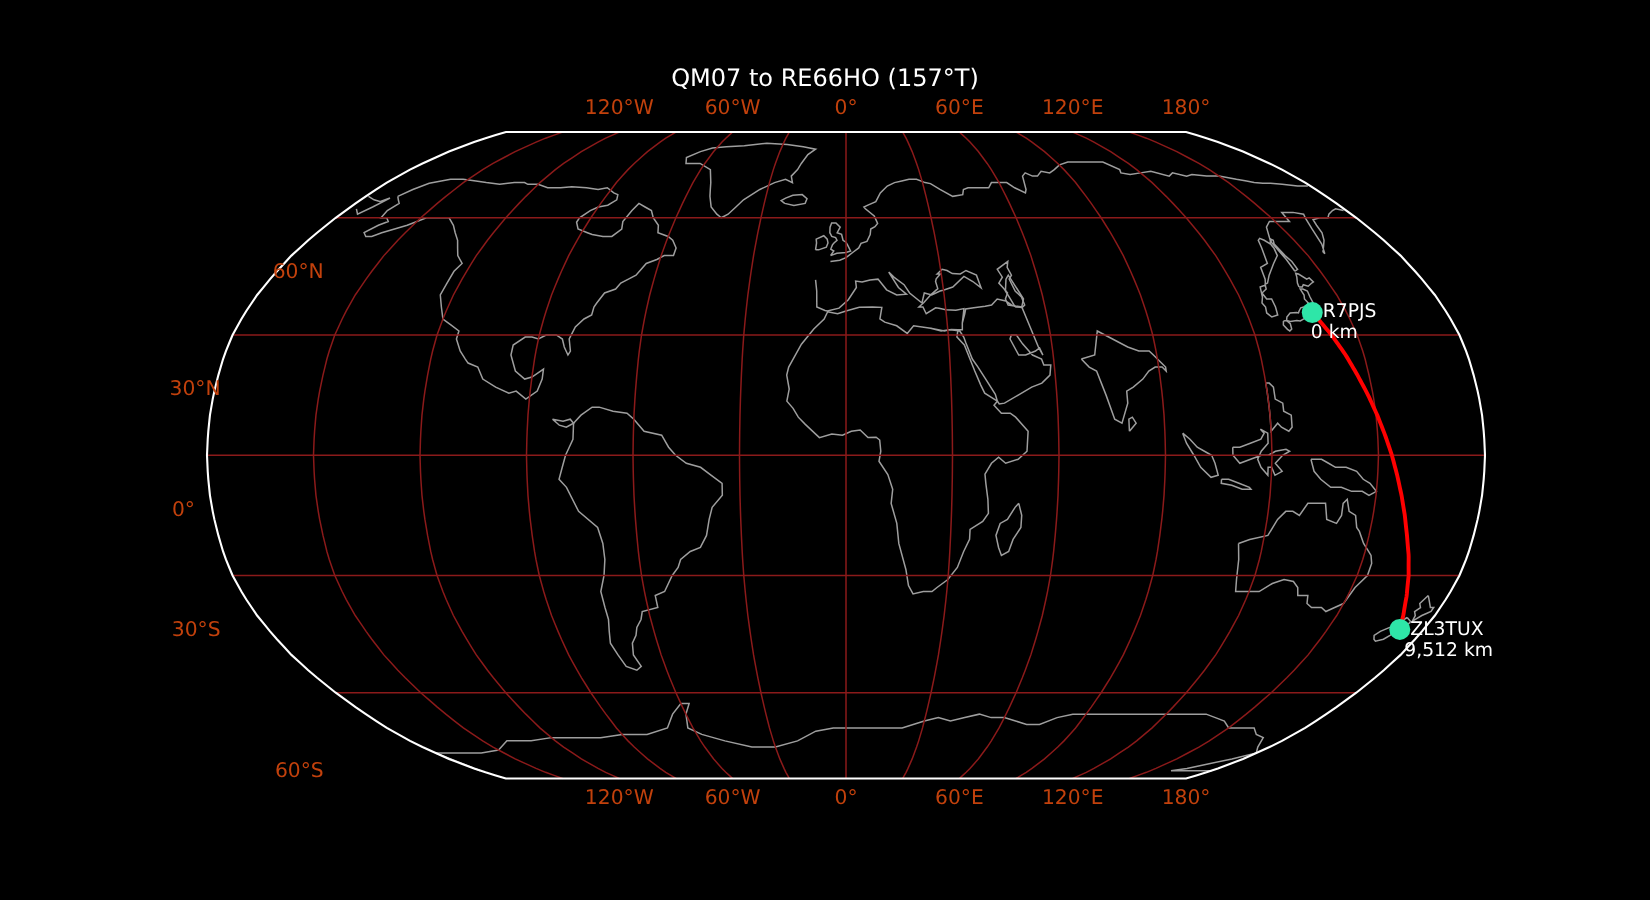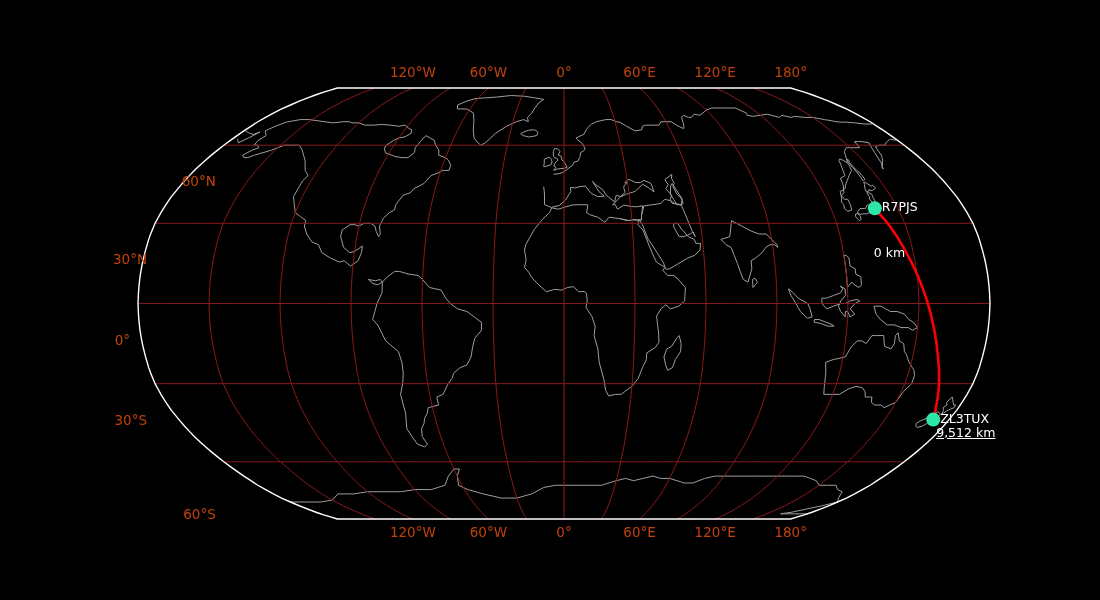--- a/index.html
+++ b/index.html
@@ -19,20 +19,21 @@
   .lonlab{text-align:center;transform:translateX(-50%);}
   .latlab{text-align:right;transform:translateY(-50%);margin-top:36px;}
 
   .mk-label{position:absolute;font-size:12.5px;color:#ffffff;white-space:nowrap;line-height:14px;}
 </style>
 </head>
 <body>
 
 <div id="root">
 
+  <div class="subtitle">QM07 to RE66HO (157°T)</div>
 
   <div id="mapwrap">
     <svg id="mapsvg" width="1100" height="600">
         <g>
           <path d="M543.71 186.62 L544.48 194.01 L544.54 204.65 L550.01 207.04 L551.56 207.31 L559.35 205.44 L565.54 199.85 L570.91 191.64 L570.42 187.41 L574.71 187.94 L580.02 186.62 L585.33 186.09 L591.07 193.22 L597.81 196.66 L604.31 196.13 L598.96 191.64 L592.49 181.36 L595.91 184.77 L602.70 189.79 L606.41 195.33 L614.63 201.98 L616.20 195.33 L621.15 196.66 L626.69 194.01 L628.78 193.48 L635.18 191.37 L642.61 184.24 L648.54 187.67 L654.05 191.90 L650.96 183.44 L643.99 180.32 L640.21 182.66 L634.87 182.40 L631.36 180.32 L628.08 179.53 L624.76 182.66 L626.87 182.66 L624.12 185.82 L623.71 187.67 L625.18 192.43 L620.68 196.39 L615.92 201.72 L612.64 204.65 L615.30 204.65 L617.47 209.17 L623.75 205.18 L625.99 205.44 L630.54 206.51 L637.23 206.78 L642.64 205.71 L642.24 209.44 L641.54 215.32 L641.56 219.86 L638.62 219.86 L634.08 219.59 L629.65 220.66 L620.45 218.79 L609.06 217.19 L604.84 222.27 L597.80 217.19 L589.83 214.78 L586.62 212.65 L587.89 204.91 L581.69 204.65 L572.85 204.91 L564.00 207.31 L558.43 209.17 L551.77 207.84 L549.44 212.65 L542.53 219.33 L534.28 229.48 L525.79 244.71 L524.48 250.06 L526.13 259.41 L524.57 267.43 L528.73 272.24 L532.19 278.11 L536.87 282.92 L546.27 291.74 L554.55 289.34 L561.64 290.14 L567.54 287.47 L573.45 286.67 L578.66 291.74 L584.09 291.48 L586.46 293.35 L587.19 300.83 L586.00 307.51 L591.89 316.33 L595.13 326.21 L594.09 335.57 L597.87 348.93 L599.20 362.29 L603.92 379.66 L605.65 390.35 L608.69 395.96 L615.50 394.35 L621.32 394.35 L624.68 391.68 L631.91 386.34 L638.24 378.32 L642.44 367.63 L646.37 359.62 L646.72 352.94 L655.16 347.59 L658.94 342.25 L658.60 332.89 L657.23 322.21 L656.65 316.06 L660.98 308.84 L665.75 304.84 L670.44 308.84 L678.75 306.17 L684.67 300.83 L685.40 287.47 L677.11 278.11 L673.48 275.44 L667.60 275.44 L665.13 272.77 L662.67 270.10 L664.91 267.43 L656.48 262.08 L653.85 256.74 L649.85 247.38 L642.91 230.01 L637.94 224.67 L638.62 219.86 L641.56 219.86 L641.54 215.32 L643.13 209.44 L643.78 205.98 L649.20 205.18 L656.78 204.11 L661.07 203.31 L664.79 199.32 L670.51 200.65 L674.30 203.31 L681.29 205.18 L683.13 203.31 L680.96 197.99 L676.79 194.01 L672.78 186.09 L674.29 183.44 L671.43 178.23 L671.85 174.32 L664.84 179.53 L668.22 184.77 L665.89 188.73 L668.73 191.90 L671.67 195.33 L670.27 199.32 L672.10 203.31 L681.19 204.65 L692.27 231.35 L695.26 236.69 L693.02 231.89 L690.31 234.02 L683.74 236.69 L679.14 236.69 L673.35 226.01 L674.19 223.33 L677.60 223.33 L681.71 229.21 L688.35 236.69 L694.35 239.37 L695.88 243.38 L700.51 243.38 L699.99 250.06 L694.59 255.40 L687.79 258.07 L678.81 263.42 L669.67 268.76 L666.17 269.30 L664.91 267.43 L663.55 262.88 L657.13 252.73 L652.00 244.71 L648.21 239.37 L643.95 228.68 L642.49 224.67 L639.84 220.66 L636.39 220.13 L632.97 219.86 L627.39 220.66 L620.45 218.79" fill="none" stroke="#9e9e9e" stroke-width="1"></path>
           <path d="M553.63 174.32 L559.86 173.54 L564.00 171.71 L569.10 167.85 L572.50 165.30 L574.02 162.23 L577.97 160.95 L580.13 156.38 L580.50 152.65 L583.31 151.16 L585.07 148.92 L583.94 146.44 L582.81 143.99 L576.91 139.19 L575.93 137.99 L578.60 136.79 L583.88 134.39 L586.87 128.60 L591.52 124.02 L596.31 121.73 L601.18 120.65 L605.98 119.57 L611.02 119.57 L616.72 121.73 L620.32 122.41 L626.63 126.31 L635.14 130.90 L641.83 129.75 L642.28 126.31 L645.30 125.17 L650.49 125.17 L659.14 125.17 L660.94 121.73 L666.04 121.73 L671.14 121.73 L676.44 125.17 L683.62 128.60 L684.03 126.31 L681.70 117.41 L683.44 115.25 L688.33 117.41 L691.64 117.41 L694.04 114.17 L699.81 115.25 L702.87 113.09 L706.29 109.94 L711.86 107.97 L719.64 107.97 L727.42 107.97 L735.20 107.97 L746.46 113.09 L747.26 115.25 L753.40 116.33 L760.35 115.25 L767.18 114.17 L779.50 117.41 L781.62 115.25 L791.11 117.41 L794.57 116.33 L804.37 117.41 L812.66 117.41 L824.28 119.57 L831.01 120.65 L836.11 121.73 L841.85 122.18 L846.96 122.18 L854.77 122.87 L865.02 124.02 L871.91 124.02" fill="none" stroke="#9e9e9e" stroke-width="1"></path>
           <path d="M245.65 130.90 L249.36 133.19 L253.17 134.39 L260.00 132.04 L248.42 137.99 L238.34 142.79 L237.61 139.19" fill="none" stroke="#9e9e9e" stroke-width="1"></path>
           <path d="M895.72 140.39 L890.39 139.19 L888.31 140.39 L885.92 142.79 L885.30 145.19 L879.63 145.19 L875.38 146.44 L877.69 150.17 L881.35 155.14 L882.68 160.18 L882.39 164.02 L882.00 167.85 L883.21 169.13 L881.16 162.74 L874.67 152.65 L870.18 145.19 L869.07 142.79 L861.98 141.59 L858.26 141.59 L854.53 141.59 L859.62 147.68 L853.90 147.68 L846.27 147.68 L844.30 151.41 L846.83 160.18 L847.03 162.74 L842.84 160.18 L839.77 158.91 L838.86 160.18 L841.14 165.30 L844.91 175.62 L840.44 178.23 L843.43 186.09 L843.64 190.05 L840.11 191.37 L841.64 197.99 L841.34 201.98 L843.70 204.65 L844.48 208.64 L847.86 211.31 L851.81 209.97 L850.34 204.65 L847.75 199.32 L844.46 199.32 L841.33 195.33 L844.12 192.69 L843.33 189.52 L845.00 188.73 L846.09 183.44 L847.62 179.53 L849.07 175.62 L851.56 170.41 L849.23 165.30 L847.03 162.74" fill="none" stroke="#9e9e9e" stroke-width="1"></path>
           <path d="M857.77 213.71 L860.23 214.25 L864.50 213.71 L866.85 213.98 L870.10 212.11 L870.10 211.04 L873.46 211.04 L875.76 209.71 L877.15 208.11 L875.60 205.18 L875.45 201.98 L873.34 197.99 L871.58 194.01 L868.56 192.69 L866.83 192.69 L869.36 196.66 L869.66 199.32 L872.15 201.98 L871.34 204.65 L869.13 204.65 L867.19 205.18 L866.07 207.31 L865.63 208.64 L864.38 208.37 L860.07 208.64 L857.92 211.31 L857.77 213.71" fill="none" stroke="#9e9e9e" stroke-width="1"></path>
           <path d="M865.99 191.37 L868.15 191.37 L868.85 189.79 L872.12 190.84 L874.13 188.99 L875.58 187.94 L872.77 185.29 L871.16 186.09 L865.67 182.66 L863.81 182.14 L864.55 184.77 L864.95 188.73 L865.99 191.37" fill="none" stroke="#9e9e9e" stroke-width="1"></path>
@@ -87,25 +88,25 @@
         <g>
           <circle cx="874.8414780533333" cy="208.37485199999998" r="7" fill="#2ee6a8"></circle>
           <circle cx="933.1984190666667" cy="419.592005" r="7" fill="#2ee6a8"></circle>
         </g>
       </svg>
   </div>
 
   <div id="labels">
       <div class="mk-label" style="left: 881.841px; top: 200.375px;">
         <div>R7PJS</div>
-        <div style="margin-left: -8px; margin-top: 32px;">0 km</div>
+        <div style="margin-left: -8px;">0 km</div>
       </div>
       <div class="mk-label" style="left: 940.198px; top: 411.592px;">
         <div>ZL3TUX</div>
-        <div style="margin-left: -4px; text-decoration: underline;">9,512 km</div>
+        <div style="margin-left: -4px;">9,512 km</div>
       </div>
       <div class="lonlab" style="left: 564px; top: 64px;">0°</div>
       <div class="lonlab" style="left: 564px; top: 524px;">0°</div>
       <div class="lonlab" style="left: 639.572px; top: 64px;">60°E</div>
       <div class="lonlab" style="left: 639.572px; top: 524px;">60°E</div>
       <div class="lonlab" style="left: 715.145px; top: 64px;">120°E</div>
       <div class="lonlab" style="left: 715.145px; top: 524px;">120°E</div>
       <div class="lonlab" style="left: 790.717px; top: 64px;">180°</div>
       <div class="lonlab" style="left: 790.717px; top: 524px;">180°</div>
       <div class="lonlab" style="left: 412.855px; top: 64px;">120°W</div>

